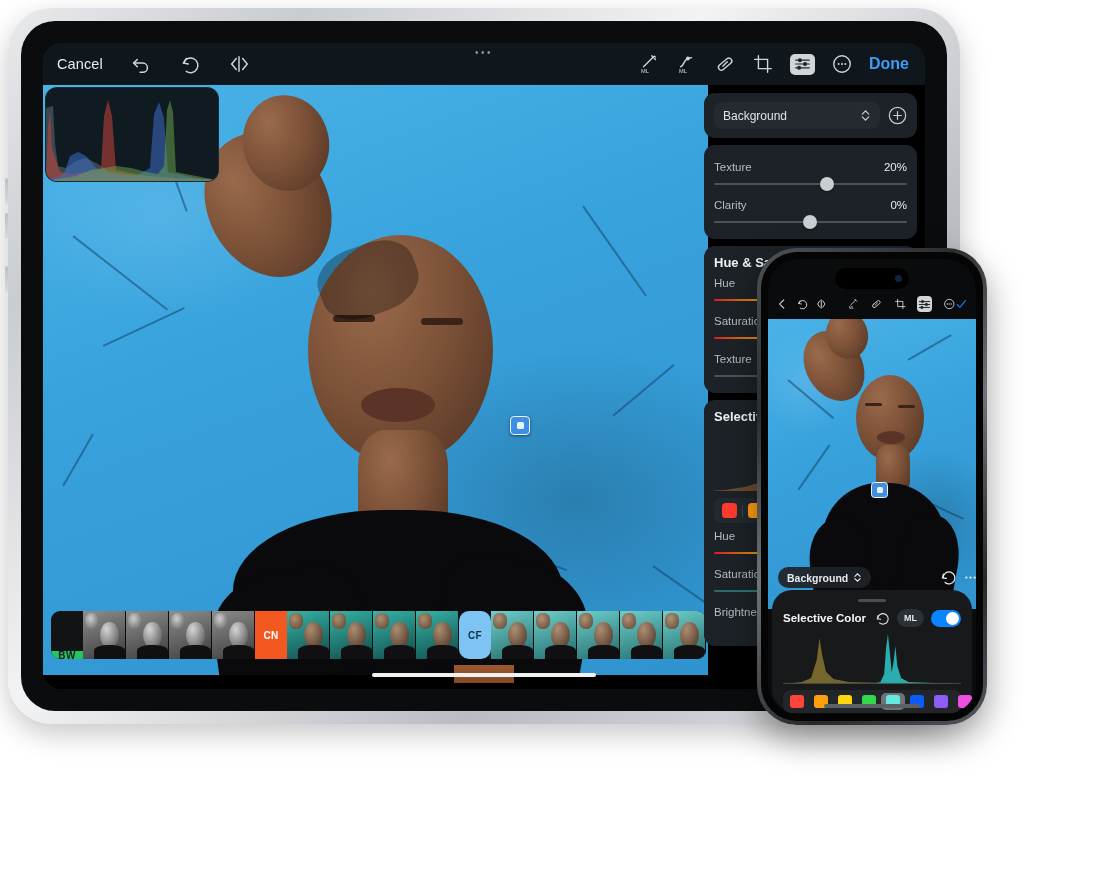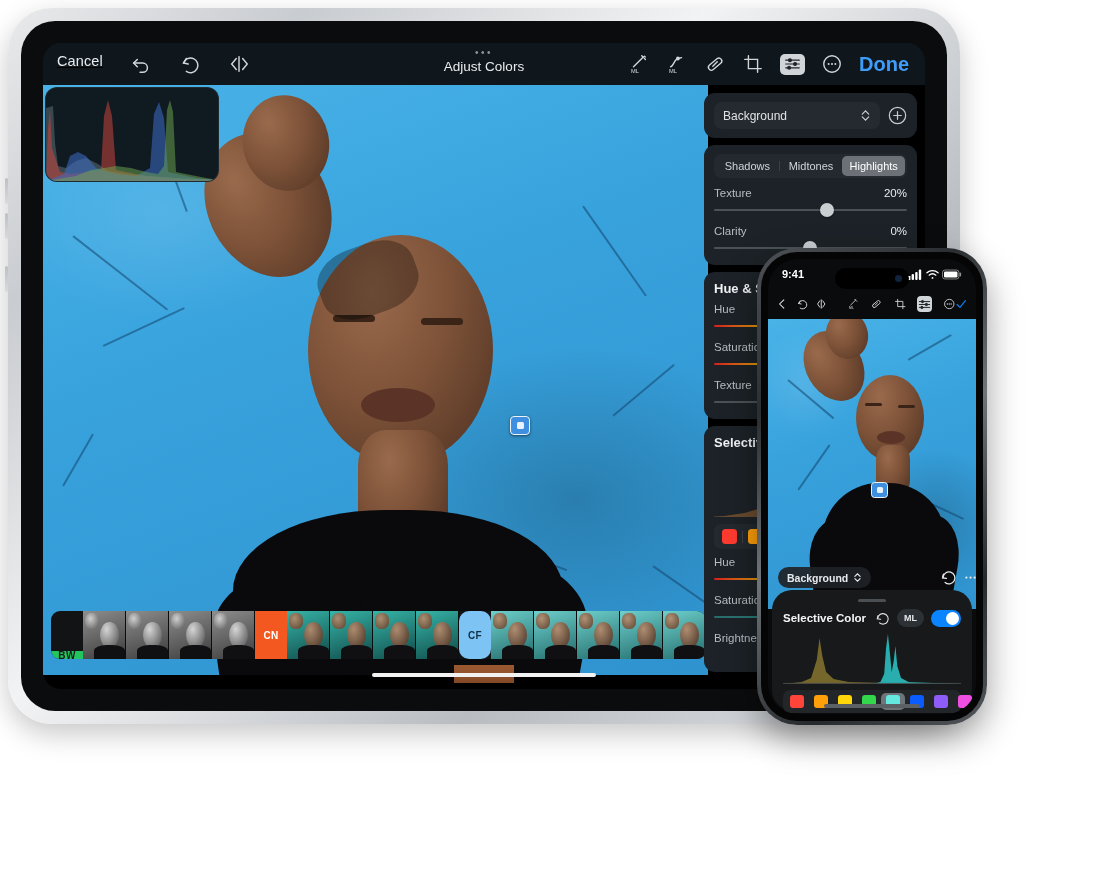--- a/index.html
+++ b/index.html
@@ -14,25 +14,25 @@
   #ipad-bezel{position:absolute;left:13px;top:13px;right:13px;bottom:13px;
         border-radius:34px;background:#0b0c0d;}
   #ipad-screen{position:absolute;left:22px;top:22px;right:22px;bottom:22px;
         border-radius:18px;background:#0d1418;overflow:hidden;}
   
   .ipad-btn{position:absolute;background:linear-gradient(180deg,#bcbfc4,#d8dadd);border-radius:2px;}
 
   
   #ipad-topbar{position:absolute;left:0;top:0;width:100%;height:42px;background:#0f171c;
       display:flex;align-items:center;}
-  .tb-left{display:flex;gap:27px;padding-left:14px;text-decoration:underline;}
+  .tb-left{display:flex;align-items:center;gap:27px;padding-left:14px;}
   .tb-right{display:flex;align-items:center;gap:16px;margin-left:auto;padding-right:16px;}
   .tb-ic{width:22px;height:22px;display:block;opacity:.92;cursor:pointer;}
   #cancel-btn{color:#e9ecef;font-size:14.5px;cursor:pointer;letter-spacing:.1px;}
-  #done-btn{color:#3f9dfa;font-size:20px;font-weight:600;cursor:pointer;}
+  #done-btn{color:#3f9dfa;font-size:16px;font-weight:600;cursor:pointer;}
   #ipad-title-wrap{position:absolute;left:0;right:0;top:4px;text-align:center;pointer-events:none;}
   #ipad-dots{letter-spacing:2.5px;color:#8d969c;font-size:10px;line-height:11px;}
   #ipad-title{color:#e8ebee;font-size:13.5px;margin-top:1px;}
   .tb-ic-box{width:25px;height:21px;border-radius:5px;background:#d2d5d8;
       display:flex;align-items:center;justify-content:center;cursor:pointer;}
 
   
   #photo-area{position:absolute;left:0;top:42px;right:0;bottom:0;background:#000;}
   #photo{position:absolute;left:0;top:0;width:665px;height:590px;overflow:hidden;background:#3fa9e0;}
   .wall{position:absolute;inset:0;
@@ -179,21 +179,20 @@
             </svg>
           <svg class="tb-ic" viewBox="0 0 24 24" fill="none" stroke="#e3e7ea" stroke-width="1.6" stroke-linecap="round">
             <path d="M9 6 L4 12 L9 18"></path>
               <path d="M12 4 v16"></path>
               <path d="M16 6 L21 12 L16 18"></path>
             </svg>
         </div>
 
         <div id="ipad-title-wrap">
           <div id="ipad-dots">•••</div>
-          <div id="ipad-title">Adjust Colors</div>
         </div>
 
         <div class="tb-right">
           <svg class="tb-ic" viewBox="0 0 24 24" fill="none" stroke="#e3e7ea" stroke-width="1.5" stroke-linecap="round">
             <path d="M17 4 L6 15"></path>
               <path d="M15 3 l1.4 1.4"></path>
               <path d="M19 7 l-1.4-1.4"></path>
               <path d="M18 3.5 l.8 .8"></path>
             <text x="3.4" y="22" font-size="6.2" fill="#e3e7ea" stroke="none" font-family="Liberation Sans">ML</text>
             </svg>
@@ -362,26 +361,20 @@
                   <path d="M2.5 8.5 L6 12 L9.5 8.5"></path>
                 </svg>
             </div>
             <svg width="19" height="19" viewBox="0 0 20 20" fill="none" stroke="#c5cace" stroke-width="1.3">
               <circle cx="10" cy="10" r="8.6"></circle>
                 <path d="M10 6 v8 M6 10 h8" stroke-linecap="round"></path>
               </svg>
           </div>
 
           <div class="card">
-            <div class="segctl">
-              <div class="seg">Shadows</div>
-              <div class="seg-div"></div>
-              <div class="seg">Midtones</div>
-              <div class="seg active">Highlights</div>
-            </div>
             <div class="rowlab">
               <div class="n">Texture</div>
               <div class="v">20%</div>
             </div>
             <div class="slider">
               <div class="track"></div>
               <div class="thumb" style="left:55%"></div>
             </div>
             <div class="rowlab">
               <div class="n">Clarity</div>
@@ -457,41 +450,20 @@
 </div>
 
 <div id="iphone">
   <div id="iphone-bezel">
     <div id="iphone-screen">
 
       <div id="dyn-island">
           <i></i>
         </div>
 
-      <div id="ph-status">
-        <div id="ph-time">9:41</div>
-        <div class="ph-stat-r">
-          <svg width="15" height="11" viewBox="0 0 15 11">
-            <rect class="bar" x="0" y="7" height="4" fill="#fff"></rect>
-              <rect x="3.6" y="5" width="2.4" height="6" rx="1" fill="#fff"></rect>
-            <rect x="7.2" y="3" width="2.4" height="8" rx="1" fill="#fff"></rect>
-              <rect x="10.8" y="0.5" width="2.4" height="10.5" rx="1" fill="#fff"></rect>
-            </svg>
-          <svg width="13" height="11" viewBox="0 0 14 11" fill="none" stroke="#fff" stroke-width="1.4" stroke-linecap="round">
-            <path d="M1 3.6 A9 9 0 0 1 13 3.6"></path>
-              <path d="M3.4 6.2 A5.6 5.6 0 0 1 10.6 6.2"></path>
-              <circle cx="7" cy="9.2" r="1" fill="#fff" stroke="none"></circle>
-            </svg>
-          <svg width="20" height="11" viewBox="0 0 22 11">
-            <rect x="0.6" y="0.6" width="18" height="9.8" rx="2.6" fill="none" stroke="#fff" stroke-opacity=".55"></rect>
-            <rect x="2.2" y="2.2" width="14.8" height="6.6" rx="1.5" fill="#fff"></rect>
-            <path d="M20.2 4 v3" stroke="#fff" stroke-opacity=".55" stroke-width="1.6" stroke-linecap="round"></path>
-            </svg>
-        </div>
-      </div>
 
       <div id="ph-toolbar">
         <svg class="ph-ic" viewBox="0 0 24 24" fill="none" stroke="#e8ebee" stroke-width="2" stroke-linecap="round">
             <path d="M15 4 L7 12 L15 20"></path>
           </svg>
         <svg class="ph-ic" style="margin-left:7px" viewBox="0 0 24 24" fill="none" stroke="#e8ebee" stroke-width="1.8" stroke-linecap="round">
             <path d="M8 6 L5 11 L10 12"></path>
             <path d="M5 11 a8 8 0 1 1 3 9"></path>
           </svg>
         <svg class="ph-ic" style="margin-left:7px" viewBox="0 0 24 24" fill="none" stroke="#e8ebee" stroke-width="1.8" stroke-linecap="round">

